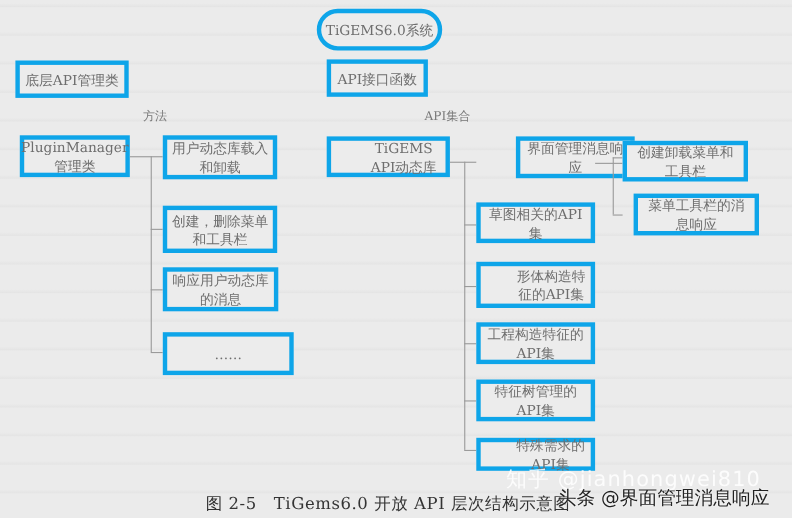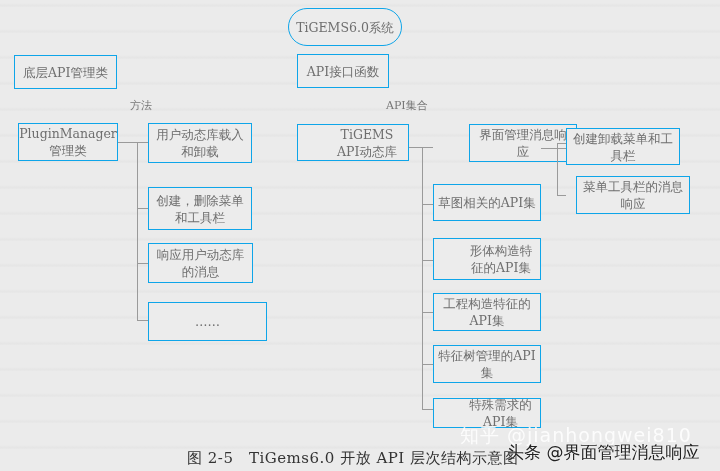--- a/index.html
+++ b/index.html
@@ -9,21 +9,21 @@
     font-family: "DejaVu Serif", "Liberation Serif", serif;
     color: #777;
   }
   .scan {
     position: absolute; inset: 0;
     background: repeating-linear-gradient(0deg, rgba(255,255,255,0.0) 0px, rgba(255,255,255,0.0) 22px, rgba(200,200,200,0.18) 23px, rgba(255,255,255,0) 26px);
     pointer-events: none;
   }
   .box {
     position: absolute; box-sizing: border-box;
-    border: 1px solid #0ea5e9;
+    border: 4px solid #0ea5e9;
     background: #ececec;
     display: flex; align-items: center; justify-content: center;
     text-align: center; font-size: 12.5px; line-height: 17px; color: #6e6e6e;
     padding: 0 4px;
   }
   .oval { border-radius: 20px; }
   .label { position: absolute; font-size: 11px; color: #777; }
   .line { position: absolute; background: #9a9a9a; }
   .h { height: 1px; }
   .v { width: 1px; }

